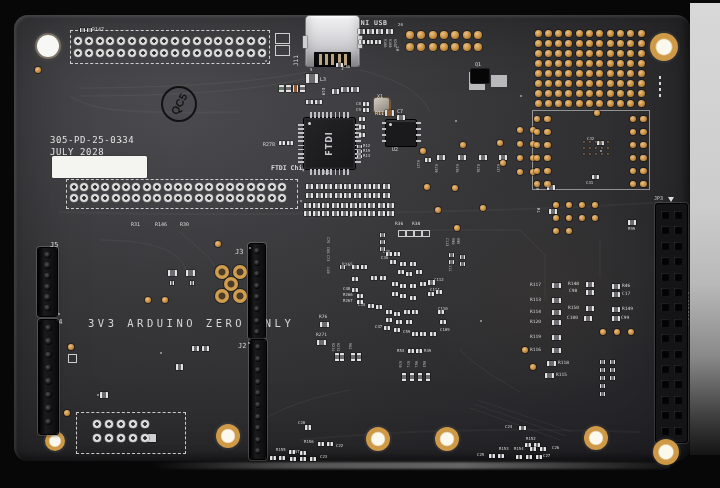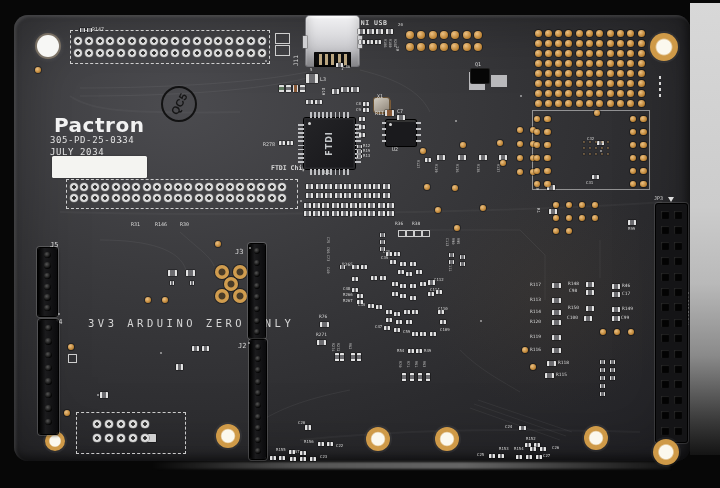--- a/index.html
+++ b/index.html
@@ -115,23 +115,22 @@
       <path d="M300,440 C400,430 480,428 640,432"></path>
     </g>
   </svg>
 
   <div class="dashed-box" style="left:70px;top:30px;width:198px;height:32px"></div>
   <div class="dashed-box" style="left:66px;top:179px;width:230px;height:28px"></div>
   <div class="dashed-box" style="left:76px;top:412px;width:108px;height:40px"></div>
   <div class="bga"></div>
   <div class="dashline"></div>
 
-  <span class="brand" style="left:54px;top:113px">Pactron</span>
   <span class="pn" style="left:50px;top:135px">305-PD-25-0334</span>
-  <span class="date" style="left:50px;top:147px">JULY 2034</span>
+  <span class="date" style="left:50px;top:147px">JULY 2028</span>
   <div class="sticker" style="left:52px;top:156px;width:95px;height:22px"></div>
 
   <div class="stamp">
     <span>QC5</span>
   </div>
 
   <span class="note" style="left:352px;top:20px;font-size:6.5px;font-weight:bold;letter-spacing:0.5px">MINI USB</span>
   <span class="note" style="left:271px;top:165px;font-size:6.5px;font-weight:bold">FTDI Chip</span>
   <span class="note" style="left:88px;top:318px;font-size:10.5px;letter-spacing:3.5px">3V3 ARDUINO ZERO ONLY</span>
   <span class="note" style="left:688px;top:292px;font-size:4.5px;letter-spacing:1px;transform:rotate(90deg);transform-origin:0 0">RASPBERRY PI CONNECTOR</span>

